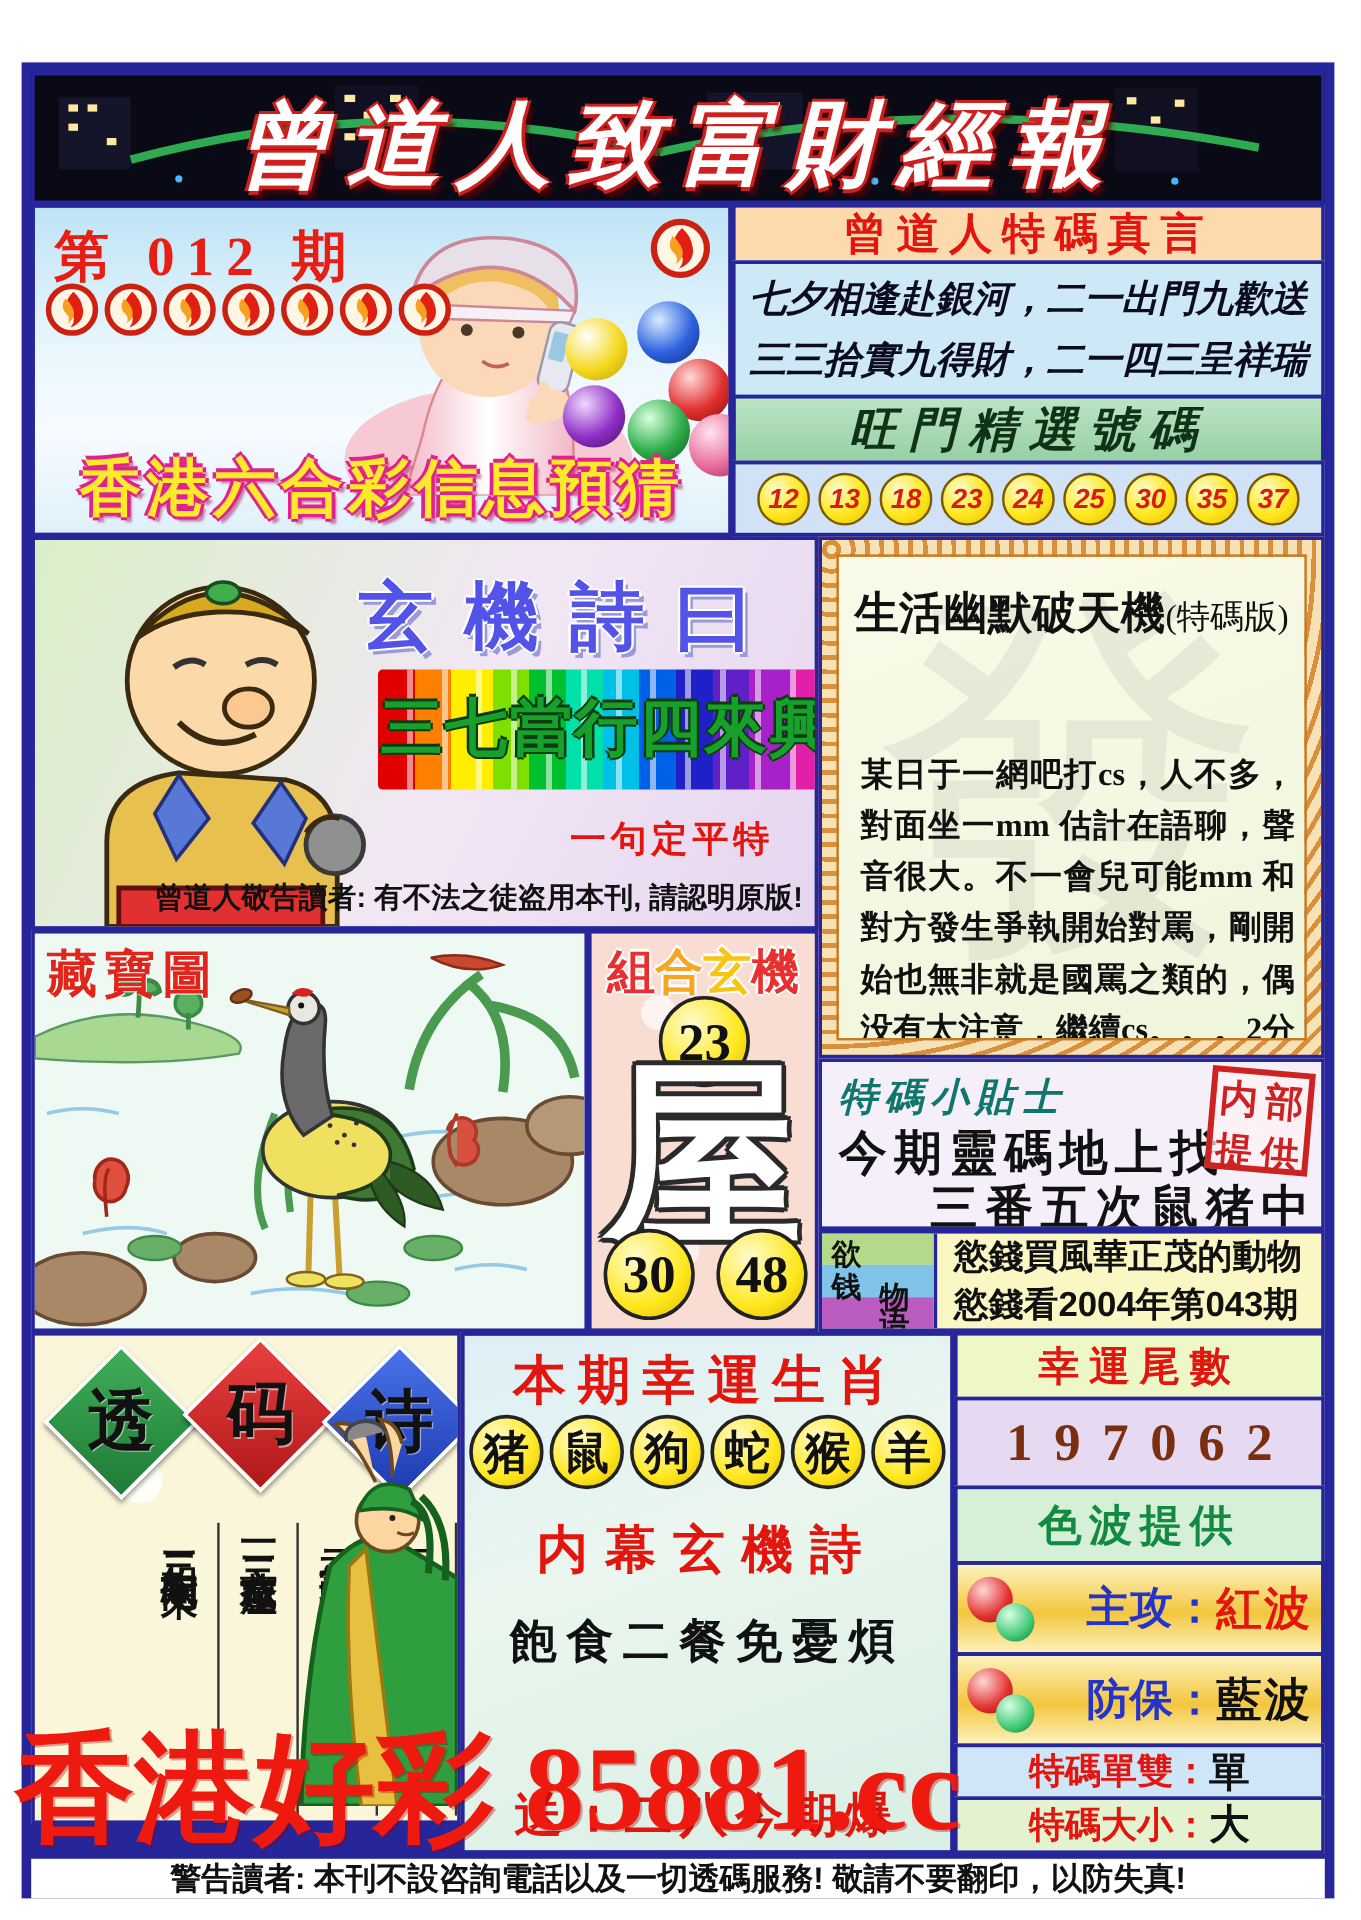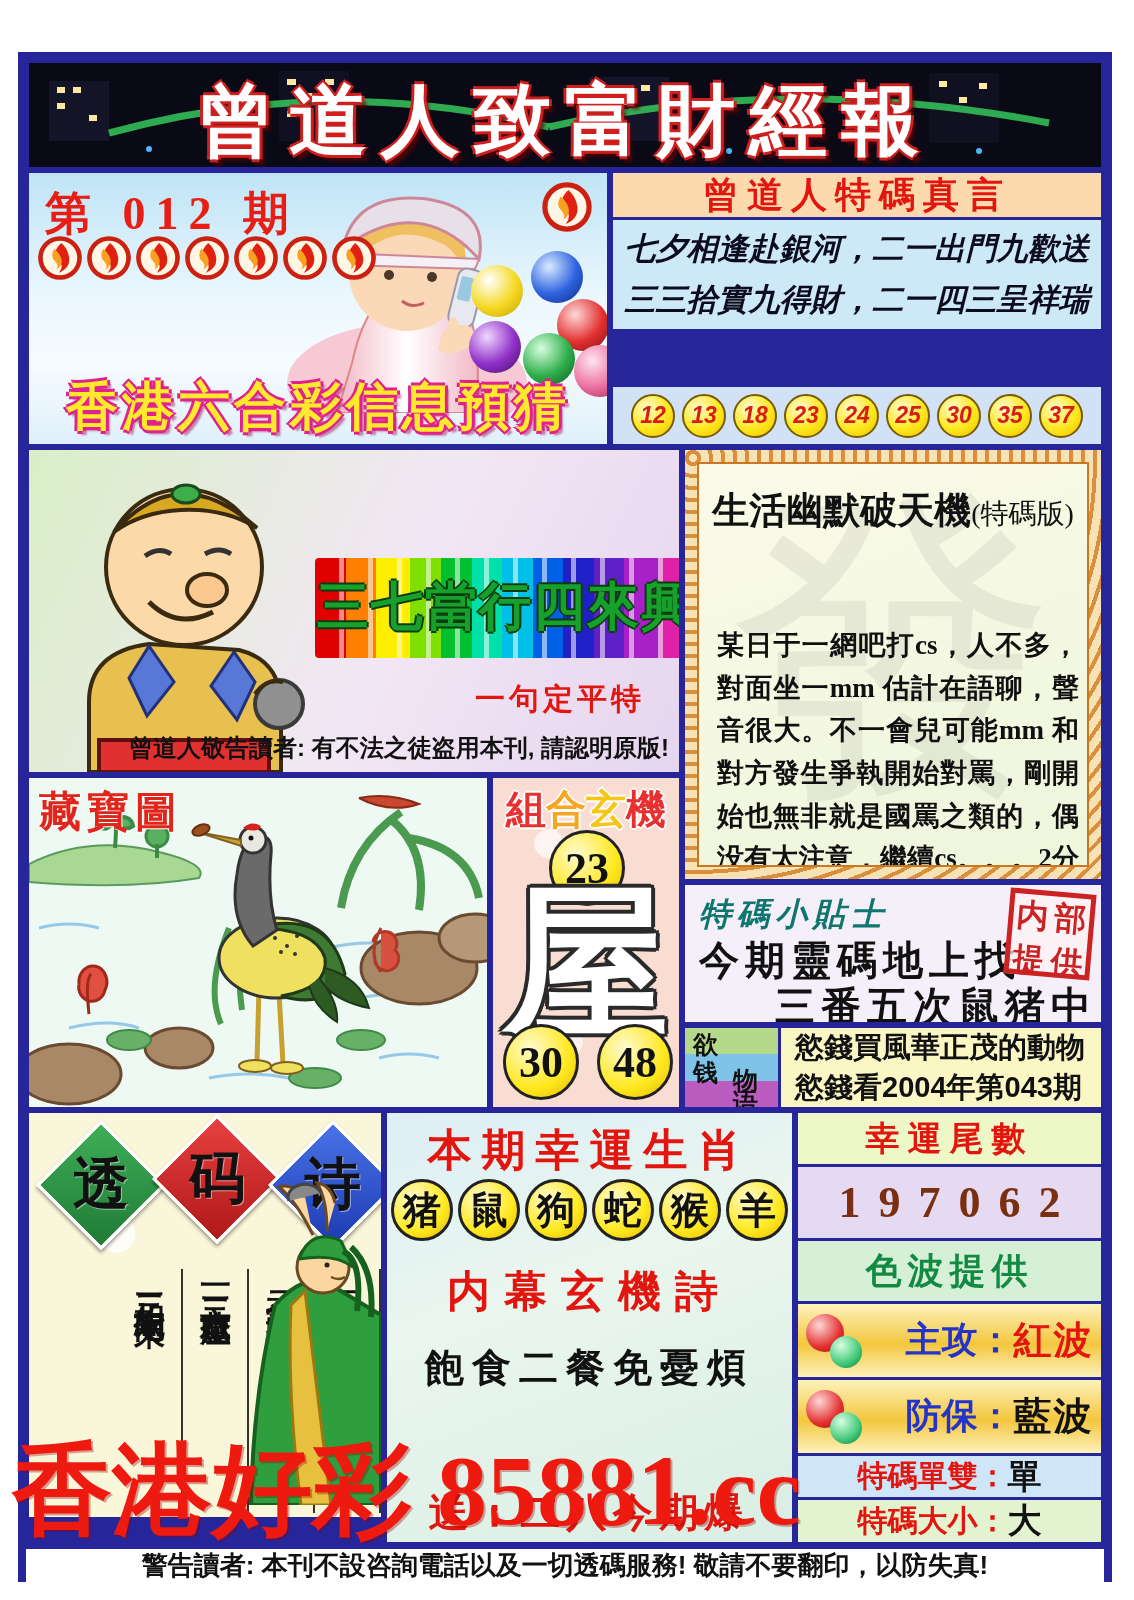--- a/index.html
+++ b/index.html
@@ -3,21 +3,21 @@
 <meta charset="utf-8">
 <style>
   * { margin:0; padding:0; box-sizing:border-box; }
   html,body { width:1134px; height:1600px; background:#ffffff; font-family:"Liberation Sans", sans-serif; }
   #page { position:relative; width:1134px; height:1600px; overflow:hidden; background:#fff; }
   .frame { position:absolute; left:18px; top:52px; width:1094px; height:1530px; background:#26269a; }
   .panel { position:absolute; border:3px solid #26269a; overflow:hidden; }
   .nowrap { white-space:nowrap; }
 
   
-  .banner { left:26px; top:60px; width:1078px; height:110px; background:#090914; }
+  .banner { left:26px; top:60px; width:1078px; height:110px; background:#090914;font-style:italic; }
   .banner svg { position:absolute; left:0; top:0; }
   .banner .title { position:absolute; left:0; top:6px; width:100%; text-align:center;
     font-family:"Liberation Serif", serif; font-weight:bold; font-size:78px; letter-spacing:14px;
     color:#ffffff; text-shadow:-3px 0 #cf1f1f, 3px 0 #cf1f1f, 0 -3px #cf1f1f, 0 3px #cf1f1f, 5px 6px 3px rgba(100,0,0,.65); }
 
   
   .p-issue { left:26px; top:170px; width:584px; height:277px; background:linear-gradient(180deg,#bfe4f6 0%,#eaf7fd 45%,#f6fbff 70%,#dff0fa 100%); }
   .issue-no { position:absolute; left:16px; top:10px; color:#e81e14; font-weight:bold; font-size:46px; letter-spacing:10px; font-family:"Liberation Serif", serif; }
   .flame-row { position:absolute; left:8px; top:62px; display:flex; gap:3px; }
   .flame-top { position:absolute; right:14px; top:8px; }
@@ -268,20 +268,23 @@
     <div class="slogan">香港六合彩信息預猜</div>
   </div>
 
   <div class="panel p-truth-head">
     <span>曾道人特碼真言</span>
   </div>
   <div class="panel p-truth-body">
     <div class="truth-line">七夕相逢赴銀河，二一出門九歡送</div>
     <div class="truth-line">三三拾實九得財，二一四三呈祥瑞</div>
   </div>
+  <div class="panel p-truth-band">
+    <span>旺門精選號碼</span>
+  </div>
   <div class="panel p-truth-nums">
     <div class="numball">12</div>
     <div class="numball">13</div>
     <div class="numball">18</div>
     <div class="numball">23</div>
     <div class="numball">24</div>
     <div class="numball">25</div>
     <div class="numball">30</div>
     <div class="numball">35</div>
     <div class="numball">37</div>
@@ -296,20 +299,21 @@
       <circle cx="155" cy="95" r="78" fill="#fcd9a8" stroke="#3a2a10" stroke-width="4"></circle>
       <path d="M85 60 Q 150 -14 228 56 Q 196 36 152 38 Q 112 40 85 60" fill="#d8a820" stroke="#3a2a10" stroke-width="4"></path>
       <ellipse cx="157" cy="22" rx="14" ry="9" fill="#3fae4a" stroke="#1a4a20" stroke-width="3"></ellipse>
       <path d="M116 84 q 14 -10 26 -2" stroke="#333" stroke-width="5" fill="none"></path>
       <path d="M176 82 q 14 -8 26 0" stroke="#333" stroke-width="5" fill="none"></path>
       <ellipse cx="178" cy="118" rx="20" ry="16" fill="#fbc890" stroke="#3a2a10" stroke-width="4"></ellipse>
       <path d="M120 130 q 28 28 64 10" stroke="#3a2a10" stroke-width="5" fill="none"></path>
       <circle cx="250" cy="232" r="24" fill="#909090" stroke="#3a3a3a" stroke-width="4"></circle>
       <path d="M226 222 q 10 -16 28 -12" stroke="#3a2a10" stroke-width="4" fill="none"></path>
     </svg>
+    <div class="poem-title">玄機詩曰</div>
     <div class="rainbow">
       <span>三七當行四來興</span>
     </div>
     <div class="poem-tag">一句定平特</div>
     <div class="poem-notice">曾道人敬告讀者: 有不法之徒盗用本刊, 請認明原版!</div>
   </div>
 
   <div class="panel p-humor">
     <div class="humor-inner">
       <div class="humor-big">發</div>

